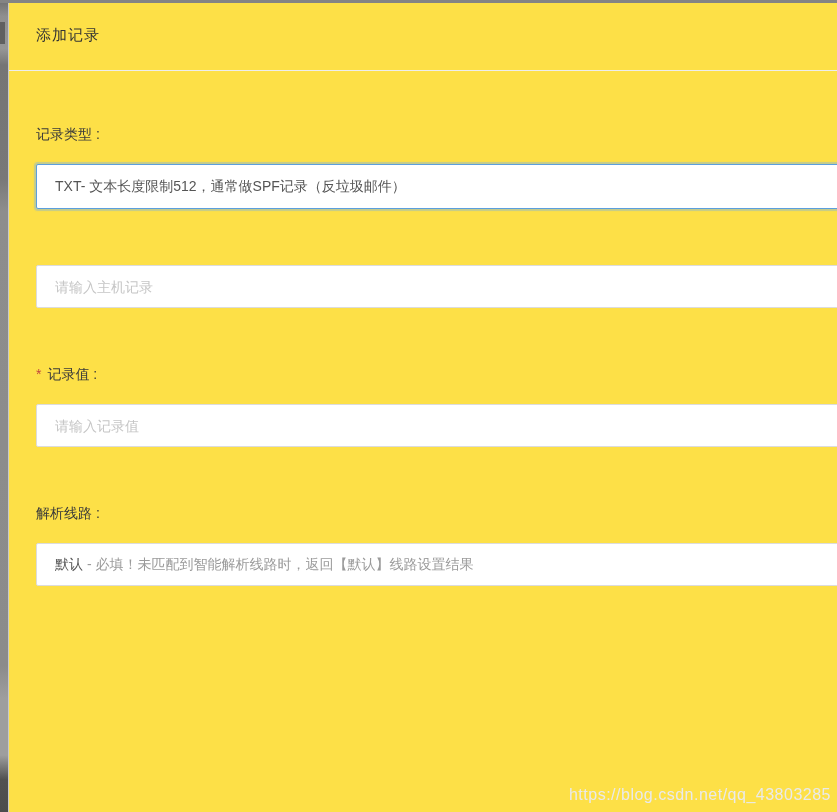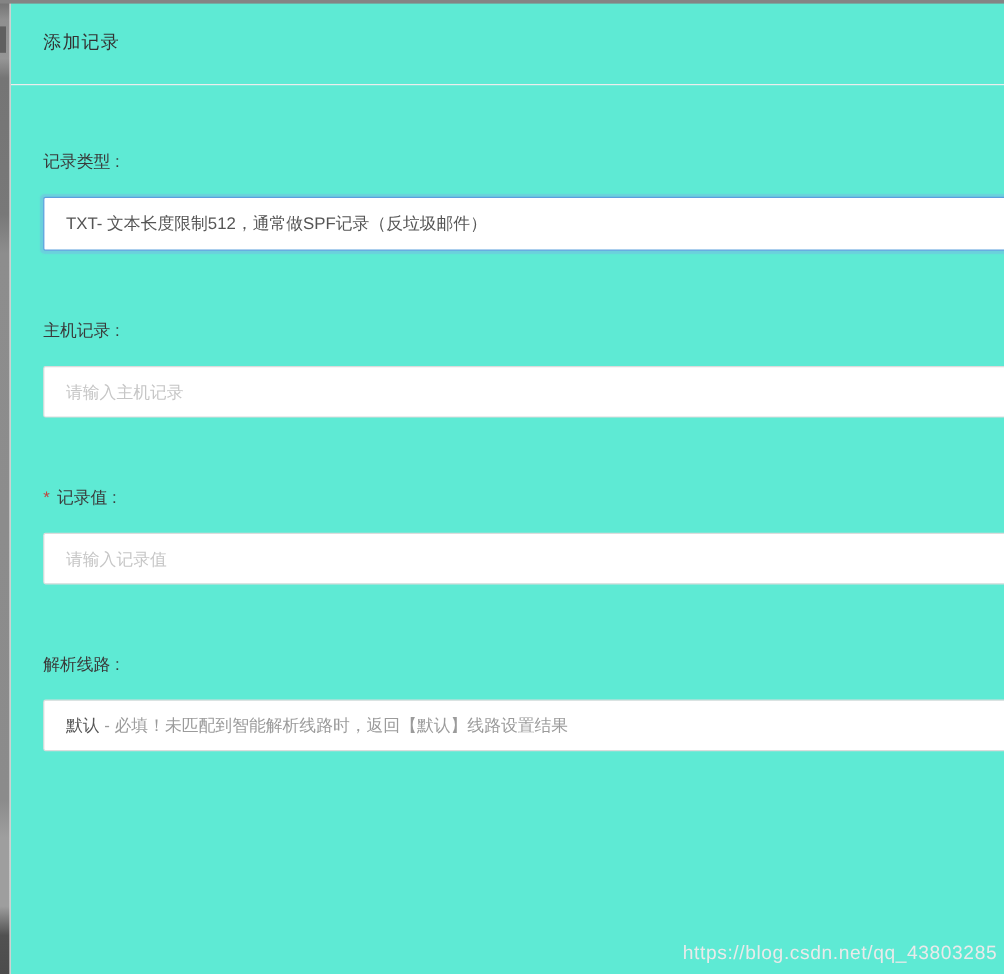--- a/index.html
+++ b/index.html
@@ -37,21 +37,21 @@
   .strip-artifact {
     position: absolute;
     left: 0; top: 22px;
     width: 5px; height: 22px;
     background: #606060;
   }
   
   .drawer {
     position: absolute;
     top: 0; left: 9px; right: 0; bottom: 0;
-    background: #5eead4;
+    background: #fde047;
     z-index: 2;
   }
   .drawer-header {
     box-sizing: border-box;
     height: 71px;
     border-bottom: 1px solid #ededed;
     display: flex;
     align-items: center;
     padding-left: 27px;
   }
@@ -133,23 +133,20 @@
     <div class="form-group">
       <div class="form-label">
         <span>记录类型 :</span>
       </div>
       <div class="field focused">
         <span class="value-text">TXT- 文本长度限制512，通常做SPF记录（反垃圾邮件）</span>
       </div>
     </div>
 
     <div class="form-group">
-      <div class="form-label">
-        <span>主机记录 :</span>
-      </div>
       <input type="text" class="field" placeholder="请输入主机记录" style="">
     </div>
 
     <div class="form-group">
       <div class="form-label">
         <span class="required-marker">*</span><span>记录值 :</span>
       </div>
       <input type="text" class="field" placeholder="请输入记录值" style="">
     </div>
 

